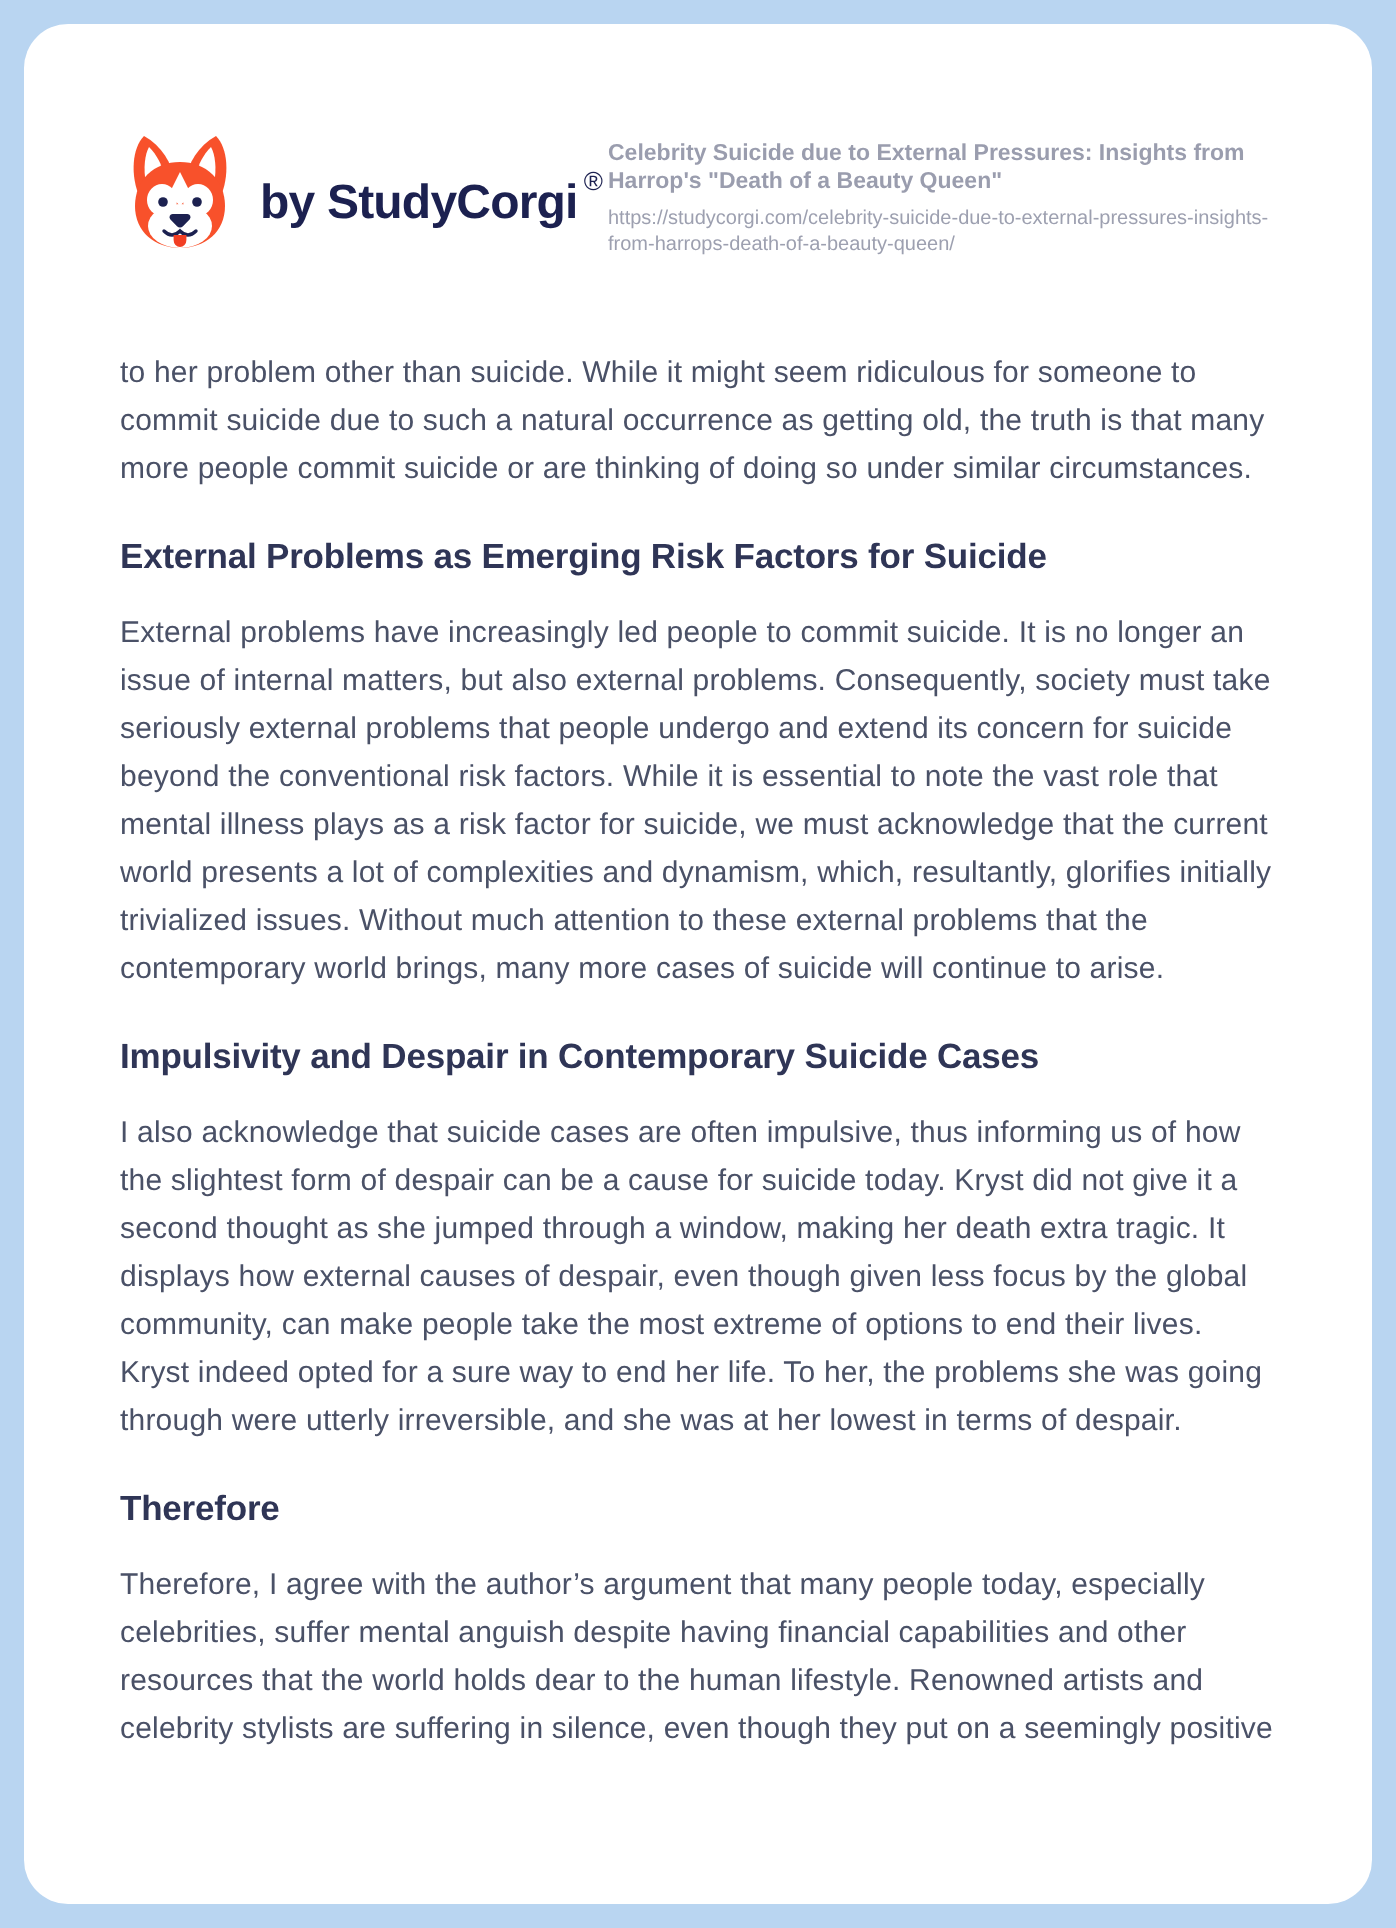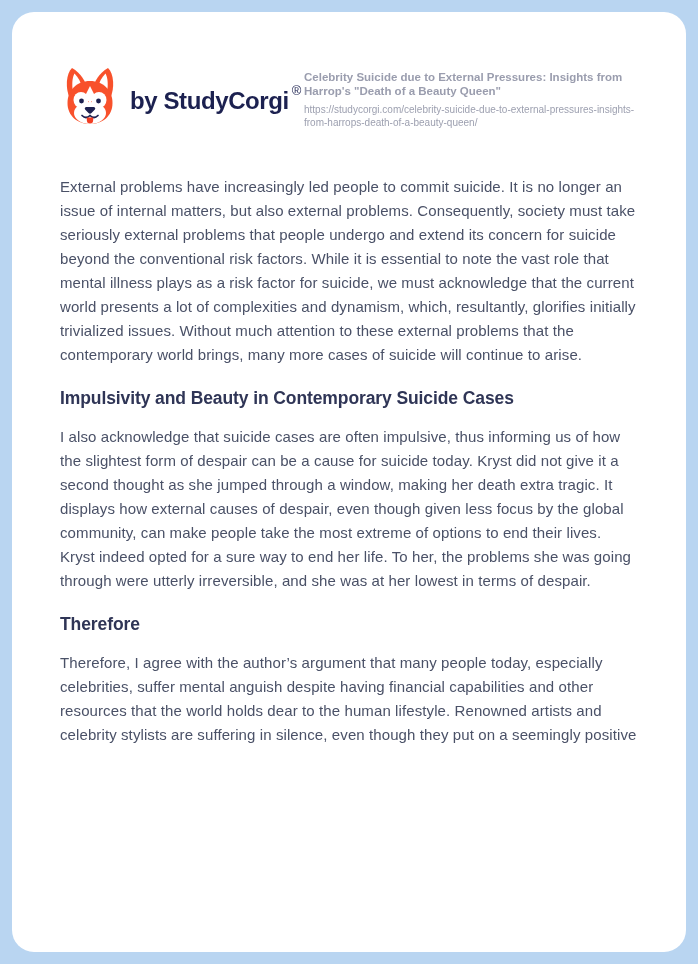--- a/index.html
+++ b/index.html
@@ -107,20 +107,22 @@
     </div>
 
     <div class="doc-meta">
       <div class="doc-title">Celebrity Suicide due to External Pressures: Insights from Harrop's "Death of a Beauty Queen"</div>
       <div class="doc-url">https://studycorgi.com/celebrity-suicide-due-to-external-pressures-insights-from-harrops-death-of-a-beauty-queen/</div>
     </div>
 
   </div>
 
   <div class="article">
+      <p>to her problem other than suicide. While it might seem ridiculous for someone to commit suicide due to such a natural occurrence as getting old, the truth is that many more people commit suicide or are thinking of doing so under similar circumstances.</p>
+      <h2>External Problems as Emerging Risk Factors for Suicide</h2>
       <p>External problems have increasingly led people to commit suicide. It is no longer an issue of internal matters, but also external problems. Consequently, society must take seriously external problems that people undergo and extend its concern for suicide beyond the conventional risk factors. While it is essential to note the vast role that mental illness plays as a risk factor for suicide, we must acknowledge that the current world presents a lot of complexities and dynamism, which, resultantly, glorifies initially trivialized issues. Without much attention to these external problems that the contemporary world brings, many more cases of suicide will continue to arise.</p>
-      <h2>Impulsivity and Beauty in Contemporary Suicide Cases</h2>
+      <h2>Impulsivity and Despair in Contemporary Suicide Cases</h2>
       <p>I also acknowledge that suicide cases are often impulsive, thus informing us of how the slightest form of despair can be a cause for suicide today. Kryst did not give it a second thought as she jumped through a window, making her death extra tragic. It displays how external causes of despair, even though given less focus by the global community, can make people take the most extreme of options to end their lives. Kryst indeed opted for a sure way to end her life. To her, the problems she was going through were utterly irreversible, and she was at her lowest in terms of despair.</p>
       <h2>Therefore</h2>
       <p>Therefore, I agree with the author’s argument that many people today, especially celebrities, suffer mental anguish despite having financial capabilities and other resources that the world holds dear to the human lifestyle. Renowned artists and celebrity stylists are suffering in silence, even though they put on a seemingly positive</p>
     </div>
 
 </div>
 
 </body></html>

